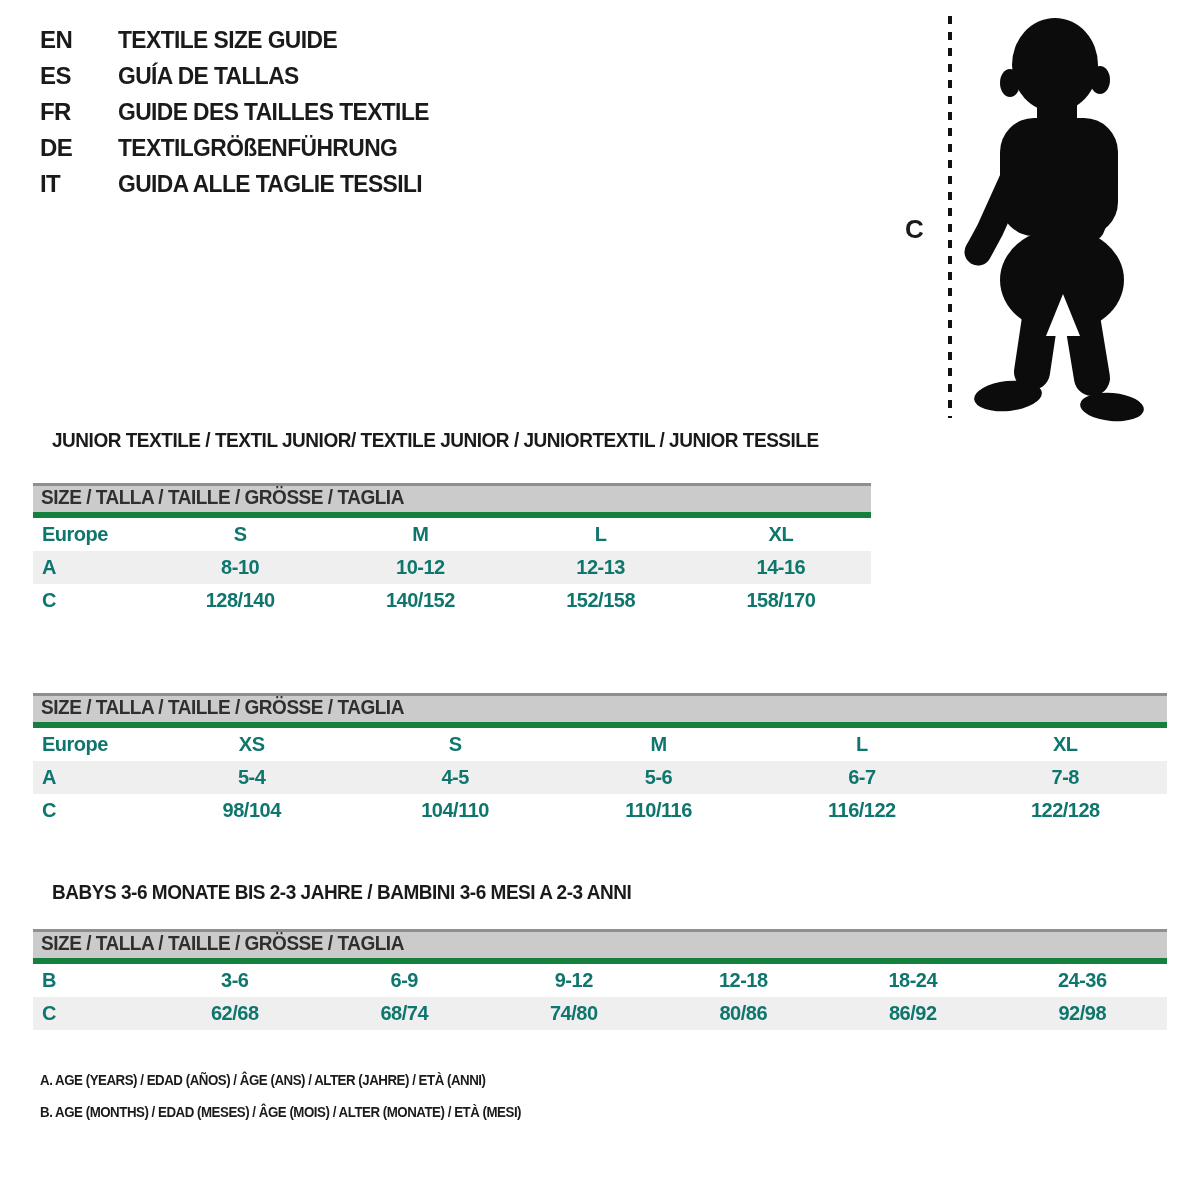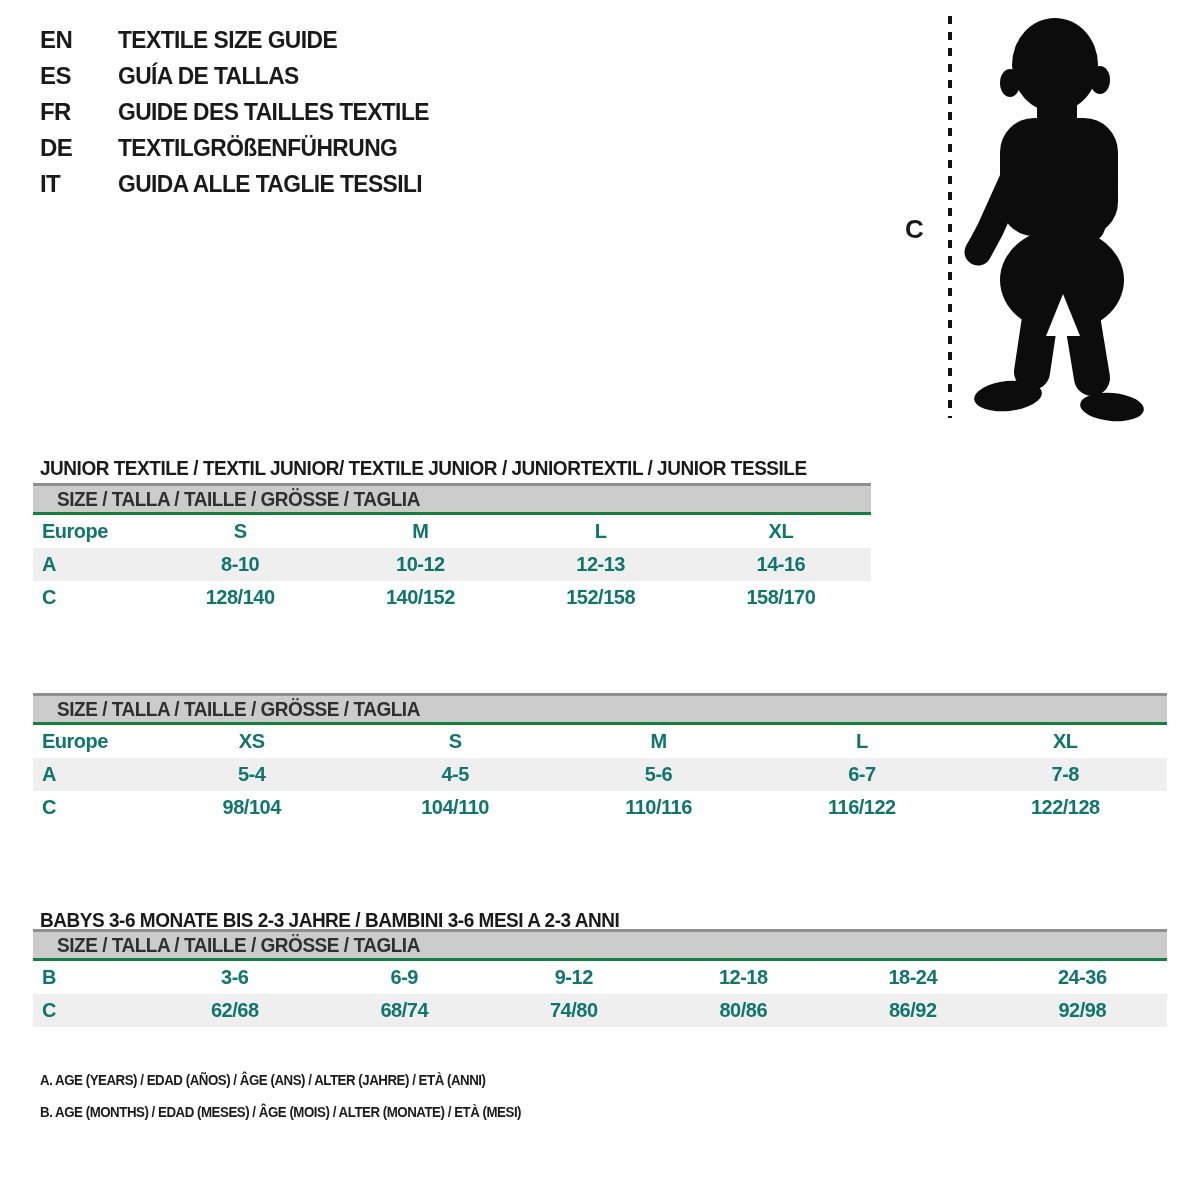--- a/index.html
+++ b/index.html
@@ -13,35 +13,35 @@
   .lang-block{position:absolute;left:40px;top:26px;}
   .lang-row{display:flex;height:36px;align-items:flex-start;}
   .lang-code,.lang-label{font-size:24px;font-weight:700;letter-spacing:-0.6px;}
   .lang-code{width:78px;}
 
   
   .figure-svg{position:absolute;left:900px;top:0;width:300px;height:440px;}
   .c-label{position:absolute;left:905px;top:214px;font-size:26px;font-weight:700;}
 
   
-  .sec-title{position:absolute;left:40px;font-size:20px;font-weight:700;letter-spacing:-0.5px;white-space:nowrap;margin-top:28px;}
+  .sec-title{position:absolute;left:52px;font-size:20px;font-weight:700;letter-spacing:-0.5px;white-space:nowrap;}
   .t1{top:429px;}
   .t2{top:641px;}
   .t3a{top:848px;}
   .t3b{top:881px;}
   .subscript{font-size:13px;vertical-align:-4px;font-weight:700;}
 
   
   .table{position:absolute;left:33px;}
   .tbl-junior{top:483px;width:838px;}
   .tbl-children{top:693px;width:1134px;}
   .tbl-babies{top:929px;width:1134px;}
   .size-bar{
-    height:26px;background:#cbcbcb;border-top:3px solid #8f8f8f;border-bottom:3px solid #15803d;
-    display:flex;align-items:center;padding-left:24px;
+    height:26px;background:#cbcbcb;border-top:3px solid #8f8f8f;border-bottom:6px solid #15803d;
+    display:flex;padding-left:8px;
     font-size:20px;font-weight:700;letter-spacing:-0.5px;color:#2f2f2f;
   }
   .trow{display:grid;height:33px;align-items:center;font-size:20px;}
   .cols-4 .trow{grid-template-columns:117px repeat(4,1fr);}
   .cols-5 .trow{grid-template-columns:117px repeat(5,1fr);}
   .cols-6 .trow{grid-template-columns:117px repeat(6,1fr);}
   .trow.shaded{background:#efefef;}
   .cell{text-align:center;font-weight:700;letter-spacing:-0.5px;color:#0f766e;}
   .cell.label{text-align:left;padding-left:9px;}
 

